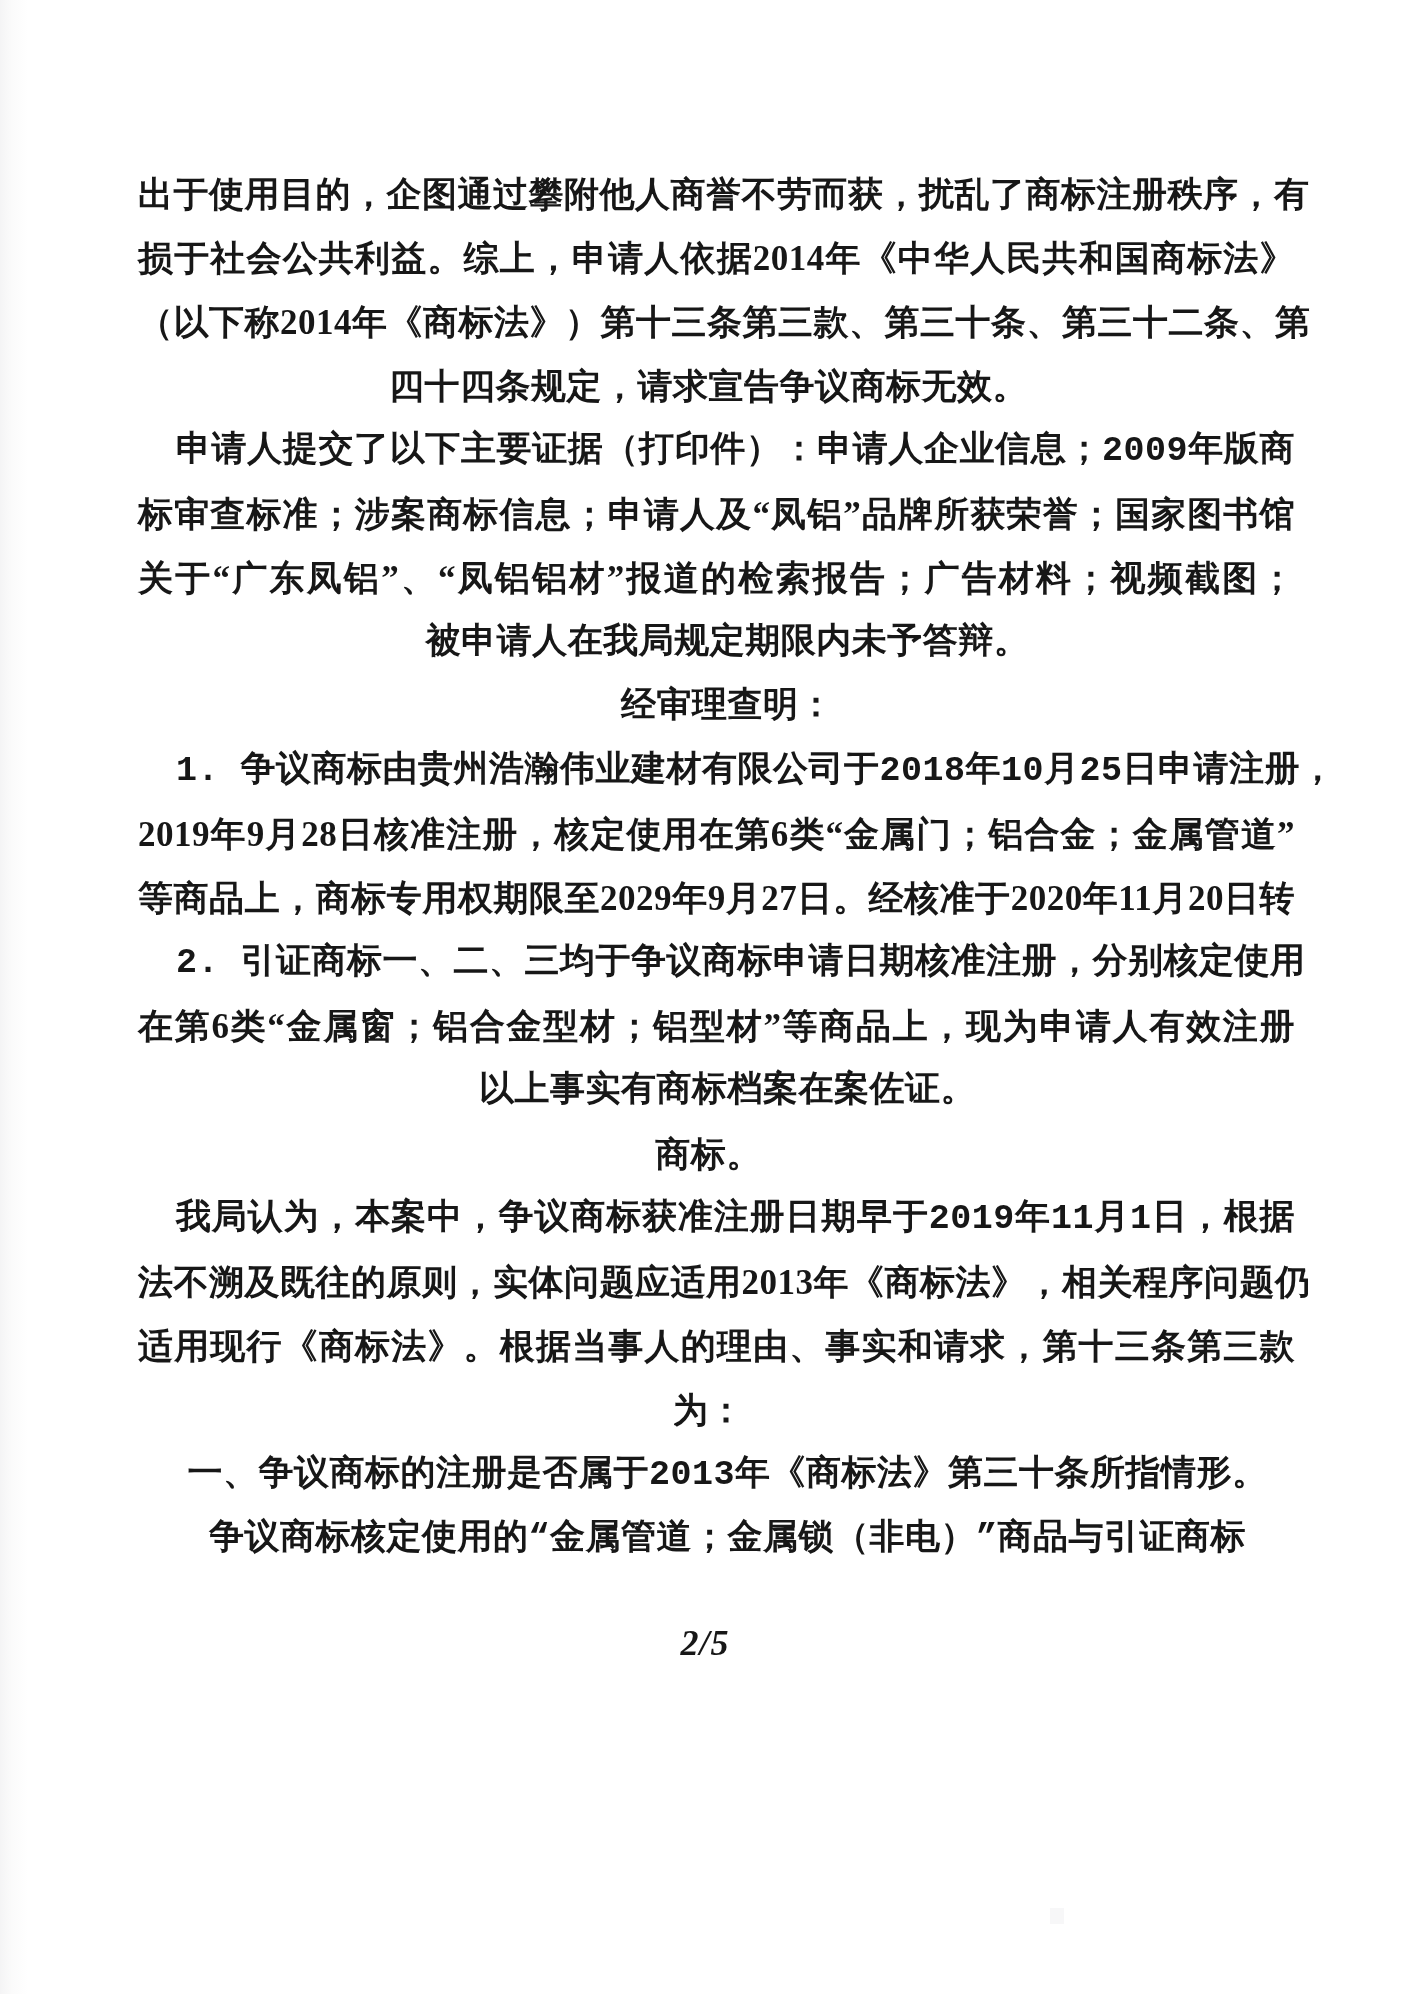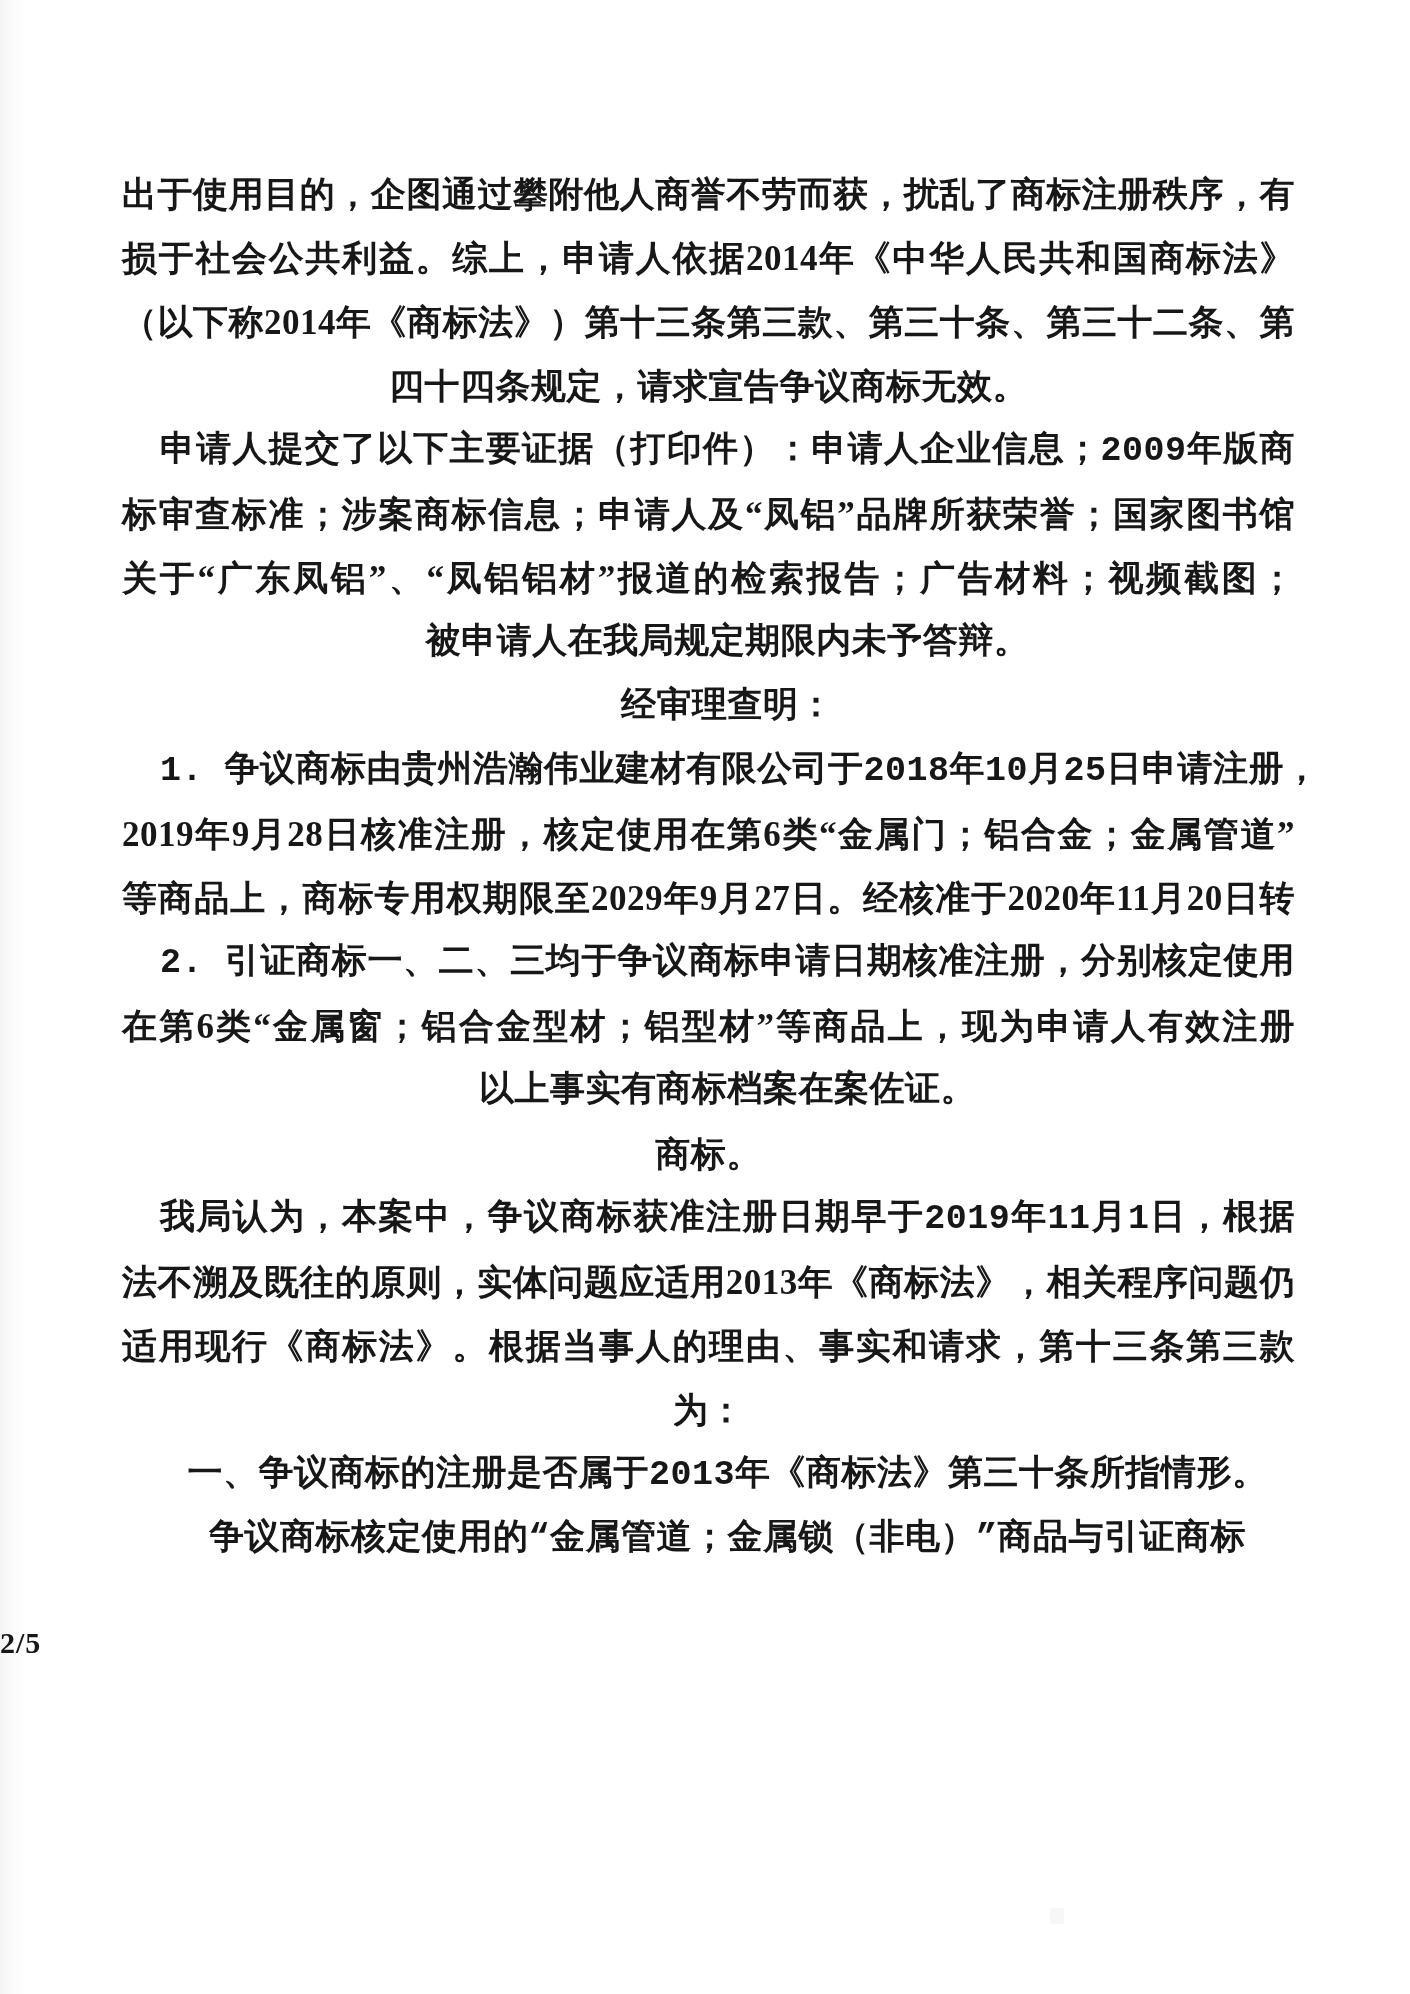--- a/index.html
+++ b/index.html
@@ -30,32 +30,35 @@
     font-size: 35px;
     font-weight: 600;
     white-space: nowrap;
     letter-spacing: 0.5px;
     text-align: center;
   }
   .line.fill {
     text-align: justify;
     text-align-last: justify;
     text-justify: inter-character;
+    margin-left: 16px;
   }
   .line.ind {
     padding-left: 38px;
     font-family: Liberation Mono, monospace;
   }
   .footer {
     margin-top: 40px;
     height: 64px;
     line-height: 64px;
-    font-size: 30px;
+    text-align: center;
+    font-size: 36px;
     font-weight: 700;
     letter-spacing: 1px;
+    font-style: italic;
   }
   .artifact {
     position: absolute;
     left: 1050px;
     top: 1908px;
     width: 14px;
     height: 16px;
     background: #f7f7f8;
   }
 </style>

